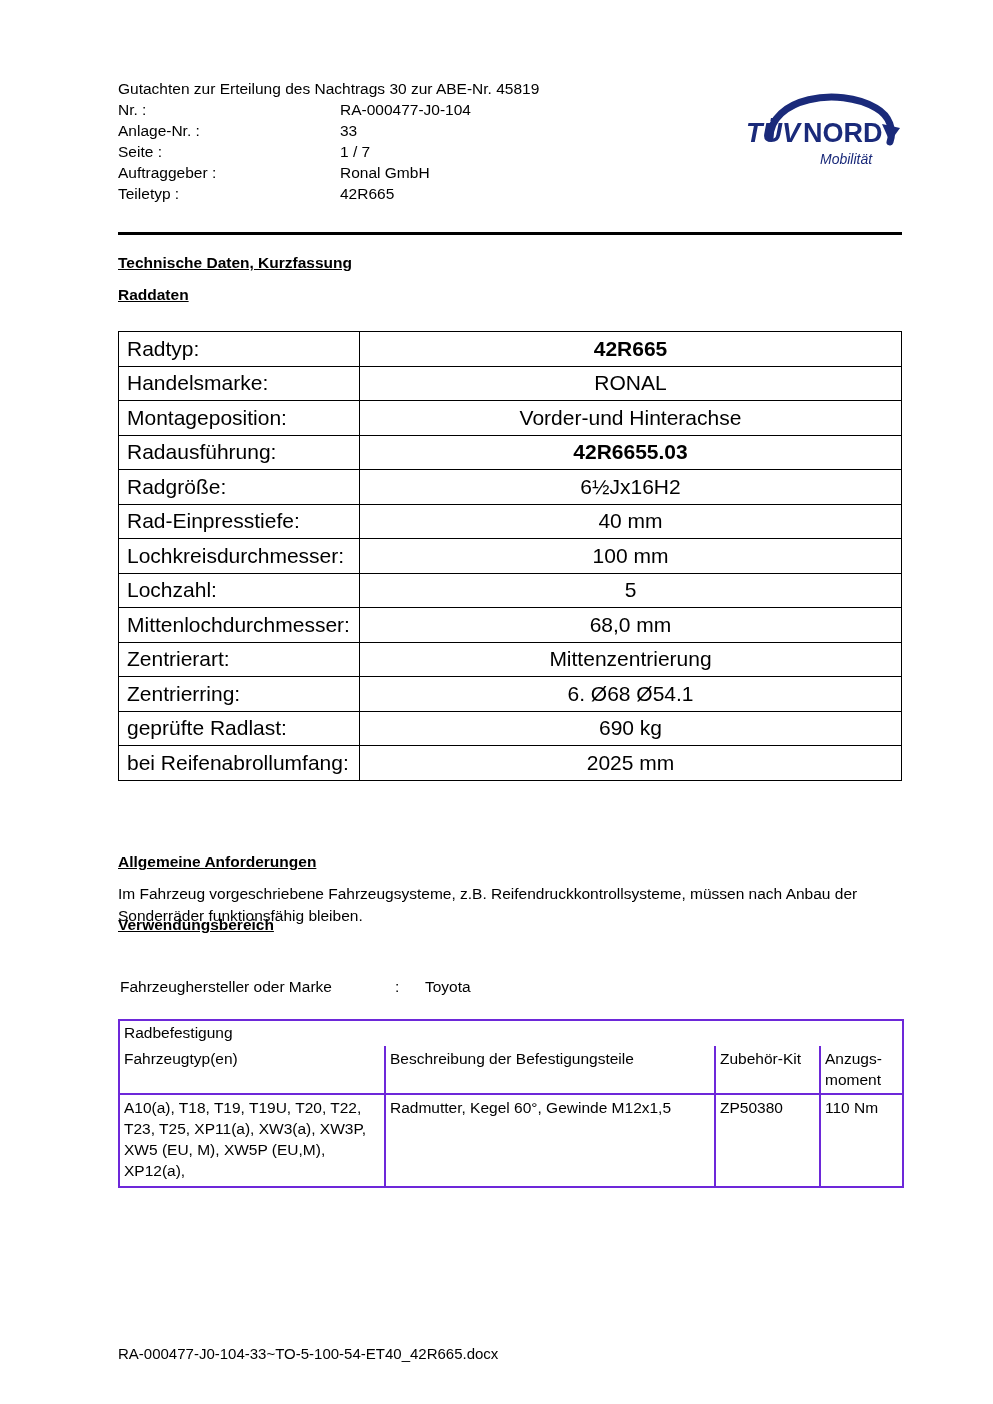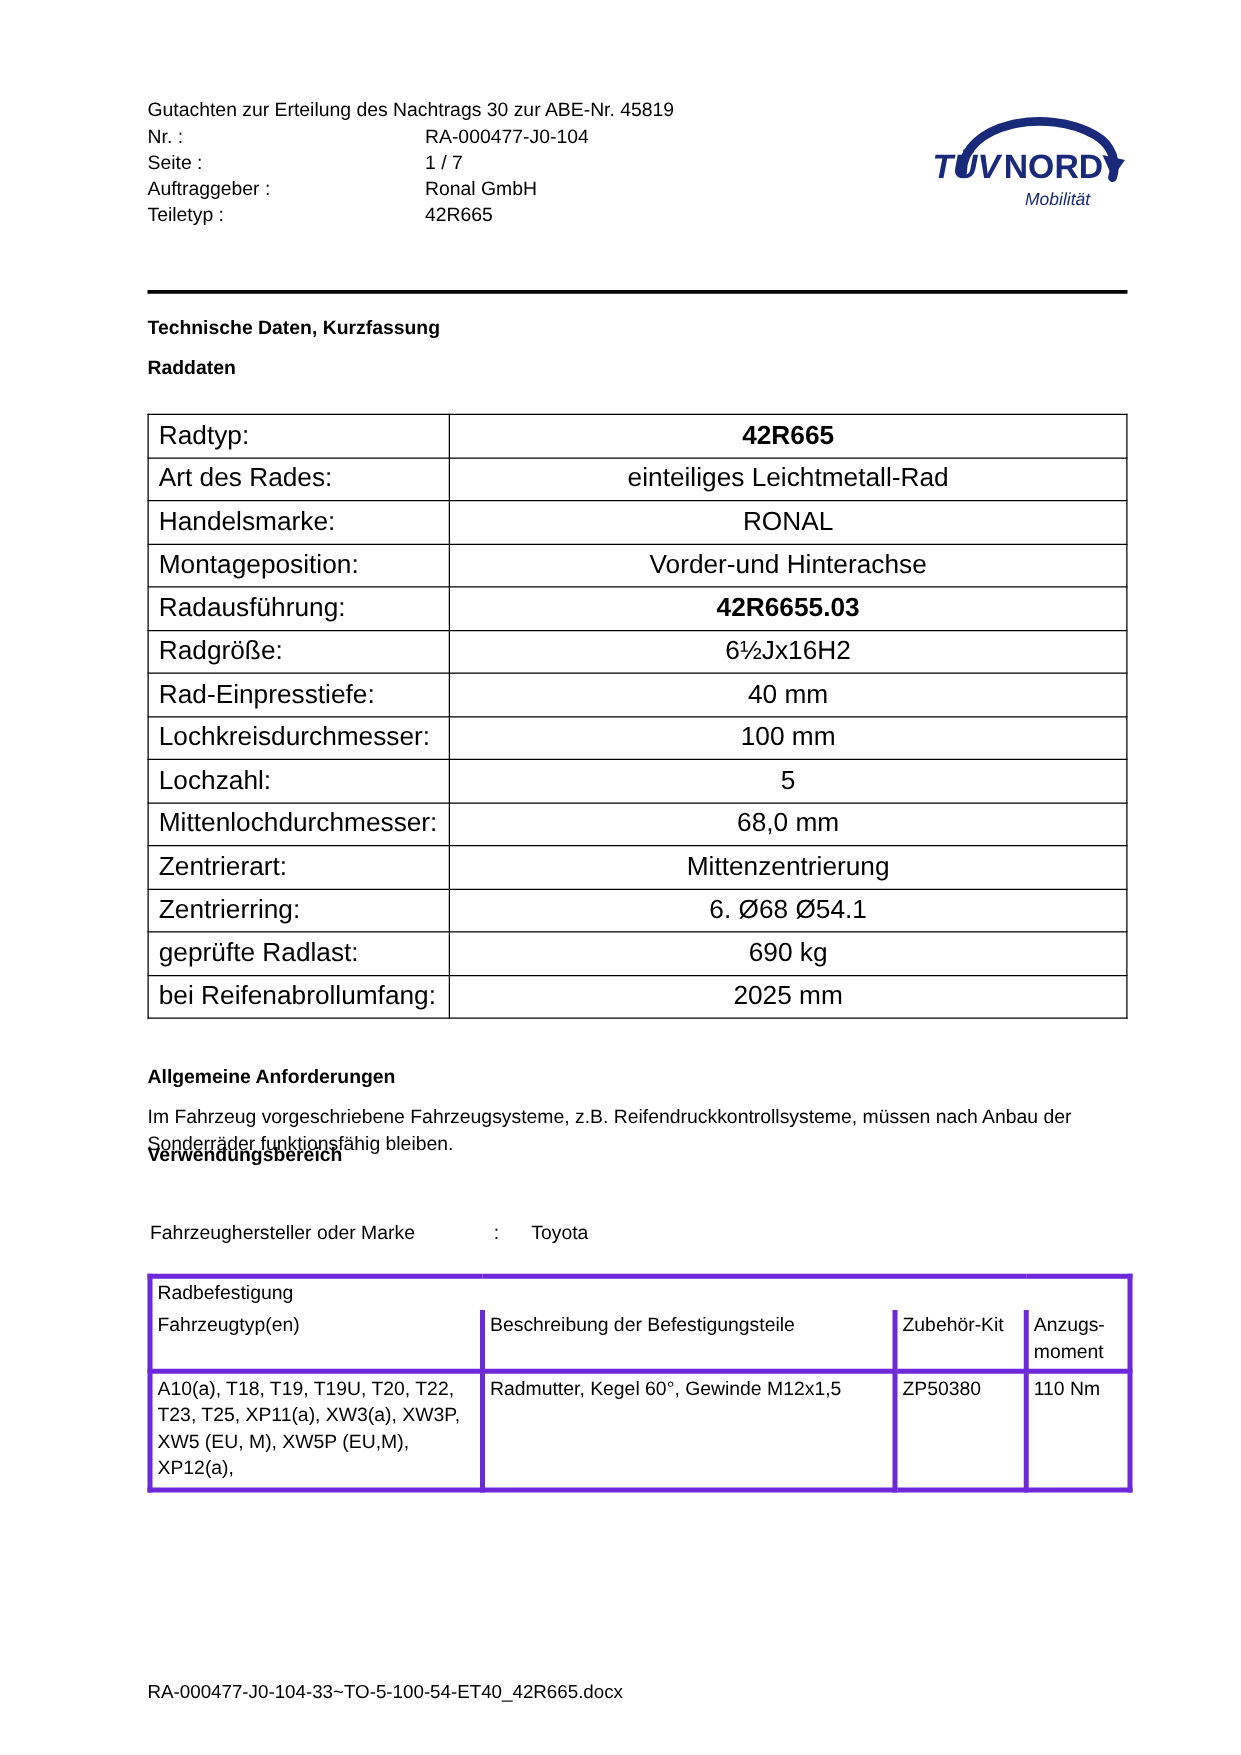--- a/index.html
+++ b/index.html
@@ -72,20 +72,21 @@
     top: 232px;
     width: 784px;
     height: 3px;
     background: #000000;
   }
 
   
   h2.sec {
     font-size: 15.5px;
     font-weight: bold;
+    text-decoration: underline;
     margin: 0;
     padding: 0;
     line-height: 20px;
   }
 
   .s-tech { position: absolute; left: 118px; top: 253px; }
   .s-rad  { position: absolute; left: 118px; top: 285px; }
 
   
   table.wheel {
@@ -140,21 +141,21 @@
   
   table.fix {
     position: absolute;
     left: 118px;
     top: 1019px;
     width: 784px;
     border-collapse: collapse;
     table-layout: fixed;
   }
   table.fix td {
-    border: 4px solid #6d28d9;
+    border: 2px solid #6d28d9;
     padding: 2px 4px 3px 4px;
     font-size: 15.5px;
     line-height: 21px;
     vertical-align: top;
   }
   table.fix td.head-span {
     border-bottom: none;
     height: 20px;
     padding-top: 1px;
   }
@@ -183,20 +184,24 @@
 
 <div class="page">
 
   <div class="content">
     <div class="header">
       <div class="header-title">Gutachten zur Erteilung des Nachtrags 30 zur ABE-Nr. 45819</div>
       <div class="header-rows">
         <div class="hrow">
           <div class="k">Nr. :</div>
           <div class="v">RA-000477-J0-104</div>
+        </div>
+        <div class="hrow">
+          <div class="k">Anlage-Nr. :</div>
+          <div class="v">33</div>
         </div>
         <div class="hrow">
           <div class="k">Seite :</div>
           <div class="v">1 / 7</div>
         </div>
         <div class="hrow">
           <div class="k">Auftraggeber :</div>
           <div class="v">Ronal GmbH</div>
         </div>
         <div class="hrow">
@@ -222,24 +227,20 @@
   <h2 class="sec s-tech">Technische Daten, Kurzfassung</h2>
   <h2 class="sec s-rad">Raddaten</h2>
 
   <table class="wheel">
     <tbody>
       <tr>
         <td class="label">Radtyp:</td>
         <td class="value bold">42R665</td>
       </tr>
       <tr>
-        <td class="label">Art des Rades:</td>
-        <td class="value">einteiliges Leichtmetall-Rad</td>
-      </tr>
-      <tr>
         <td class="label">Handelsmarke:</td>
         <td class="value">RONAL</td>
       </tr>
       <tr>
         <td class="label">Montageposition:</td>
         <td class="value">Vorder-und Hinterachse</td>
       </tr>
       <tr>
         <td class="label">Radausführung:</td>
         <td class="value bold">42R6655.03</td>

